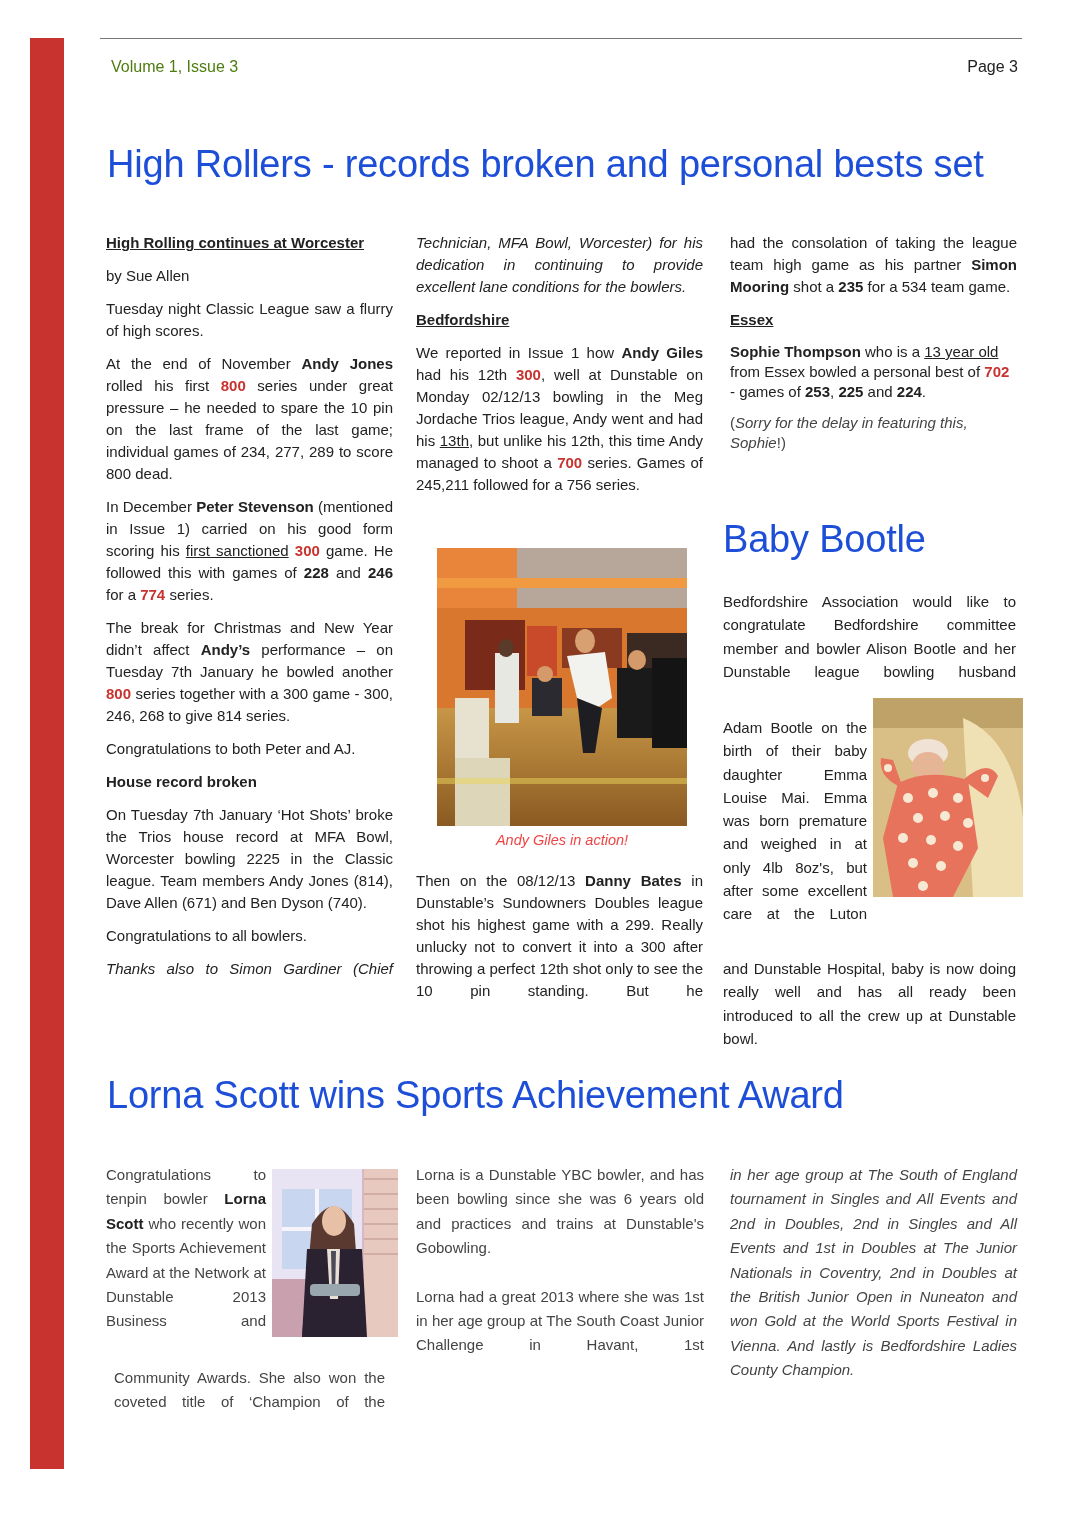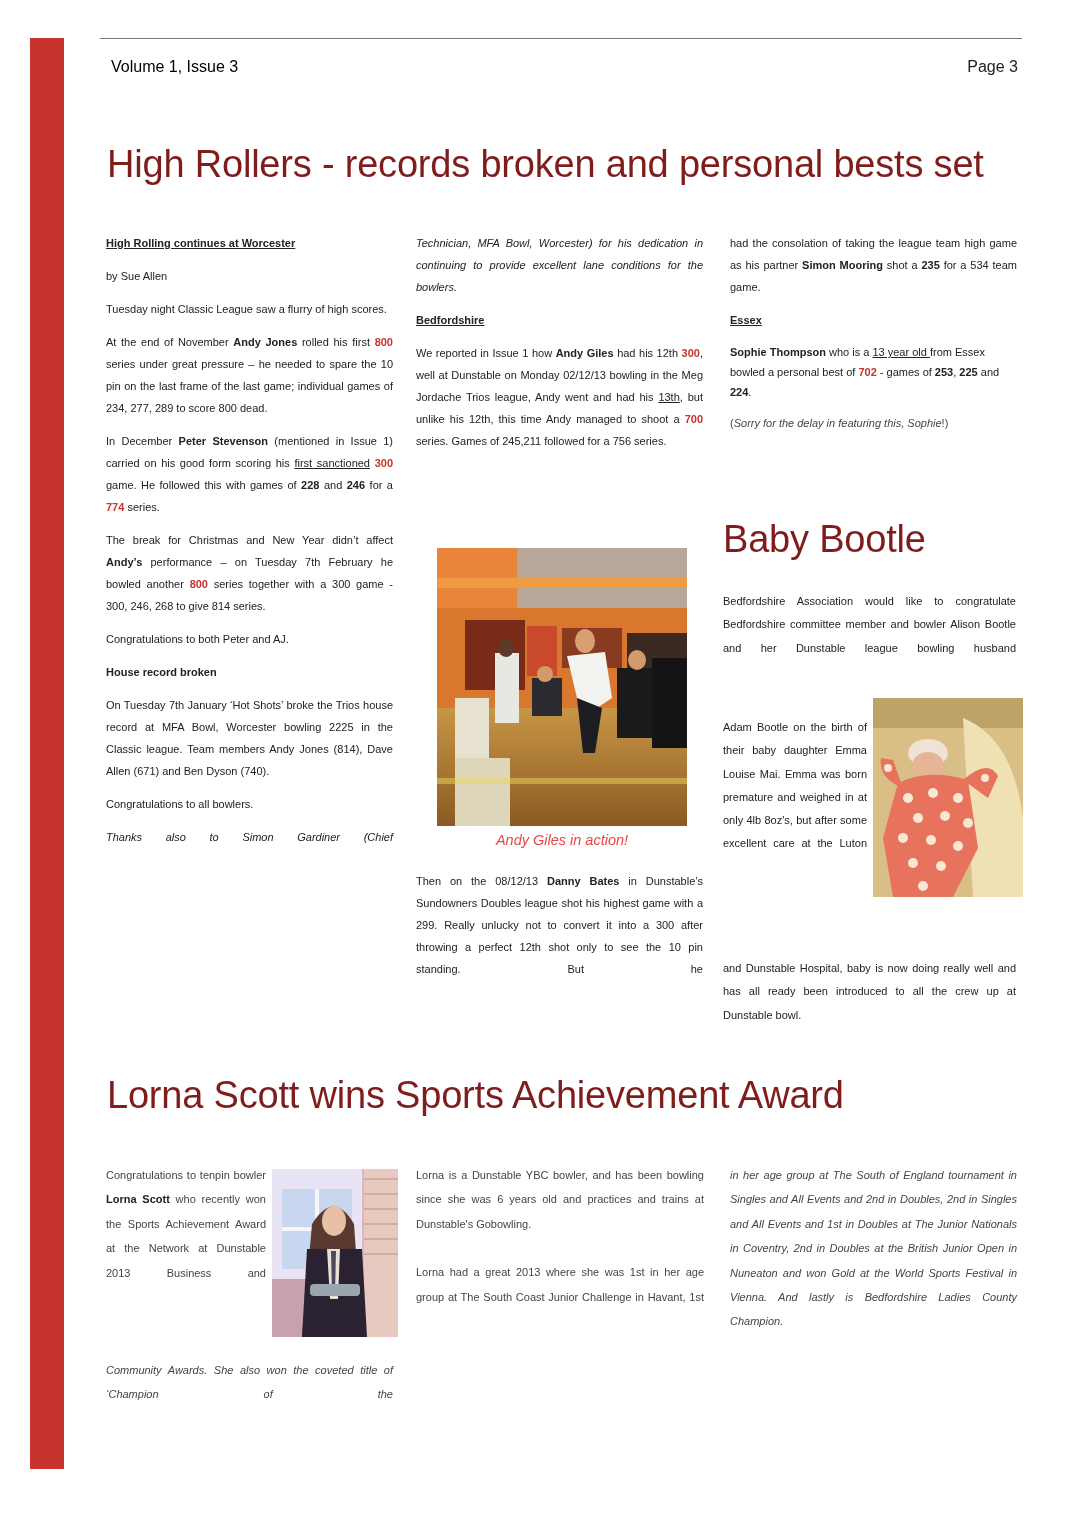--- a/index.html
+++ b/index.html
@@ -1,23 +1,23 @@
 <!DOCTYPE html>
 <html><head>
 <meta charset="utf-8">
 <style>
   html, body { margin: 0; padding: 0; background: #ffffff; }
   body { width: 1081px; height: 1514px; position: relative; overflow: hidden;
          font-family: "Liberation Sans", sans-serif; color: #222; }
   .red-bar { position: absolute; left: 30px; top: 38px; width: 34px; height: 1431px; background: #c8322f; }
   .top-rule { position: absolute; left: 100px; top: 38px; width: 922px; height: 1px; background: #777; }
-  .hdr-left { position: absolute; left: 111px; top: 58px; font-size: 16px; color: #000000; }
+  .hdr-left { position: absolute; left: 111px; top: 58px; font-size: 16px; color: #4d7c0f; }
   .hdr-right { position: absolute; right: 63px; top: 58px; font-size: 16px; color: #222; }
-  .h1 { position: absolute; font-size: 38px; color: #7f1d1d; font-weight: normal; white-space: nowrap; letter-spacing: -0.2px; }
-  .col { position: absolute; font-size: 11px; line-height: 22px; color: #222; text-align: justify; }
+  .h1 { position: absolute; font-size: 38px; color: #1d4ed8; font-weight: normal; white-space: nowrap; letter-spacing: -0.2px; }
+  .col { position: absolute; font-size: 15px; line-height: 22px; color: #222; text-align: justify; }
   .col p { margin: 0 0 11px 0; }
   .col .sub { font-weight: bold; text-decoration: underline; }
   .col .subnu { font-weight: bold; }
   .red { color: #c8322f; font-weight: bold; }
   .b { font-weight: bold; }
   .u { text-decoration: underline; }
   .i { font-style: italic; }
   .photo { position: absolute; overflow: hidden; }
   .caption { position: absolute; font-size: 14.5px; font-style: italic; color: #ef4444; text-align: center; }
   .grey { color: #444; }
@@ -32,21 +32,21 @@
 <div class="hdr-right">Page 3</div>
 
 <div class="h1" style="left:107px; top:143px;">High Rollers - records broken and personal bests set</div>
 
 <div class="col" style="left:106px; top:232px; width:287px;">
   <p><span class="sub">High Rolling continues at Worcester</span></p>
   <p>by Sue Allen</p>
   <p>Tuesday night Classic League saw a flurry of high scores.</p>
   <p><span>At the end of November </span><span class="b">Andy Jones</span><span> rolled his first </span><span class="red">800</span><span> series under great pressure – he needed to spare the 10 pin on the last frame of the last game; individual games of 234, 277, 289 to score 800 dead.</span></p>
   <p><span>In December </span><span class="b">Peter Stevenson</span><span> (mentioned in Issue 1) carried on his good form scoring his </span><span class="u">first sanctioned</span><span> </span><span class="red">300</span><span> game. He followed this with games of </span><span class="b">228</span><span> and </span><span class="b">246</span><span> for a </span><span class="red">774</span><span> series.</span></p>
-  <p><span>The break for Christmas and New Year didn’t affect </span><span class="b">Andy’s</span><span> performance – on Tuesday 7th February he bowled another </span><span class="red">800</span><span> series together with a 300 game - 300, 246, 268 to give 814 series.</span></p>
+  <p><span>The break for Christmas and New Year didn’t affect </span><span class="b">Andy’s</span><span> performance – on Tuesday 7th January he bowled another </span><span class="red">800</span><span> series together with a 300 game - 300, 246, 268 to give 814 series.</span></p>
   <p>Congratulations to both Peter and AJ.</p>
   <p><span class="subnu">House record broken</span></p>
   <p>On Tuesday 7th January ‘Hot Shots’ broke the Trios house record at MFA Bowl, Worcester bowling 2225 in the Classic league. Team members Andy Jones (814), Dave Allen (671) and Ben Dyson (740).</p>
   <p>Congratulations to all bowlers.</p>
   <p class="i" style="text-align-last: justify;">Thanks also to Simon Gardiner (Chief</p>
 </div>
 
 <div class="col" style="left:416px; top:232px; width:287px;">
   <p class="i">Technician, MFA Bowl, Worcester) for his dedication in continuing to provide excellent lane conditions for the bowlers.</p>
   <p><span class="sub">Bedfordshire</span></p>
@@ -161,21 +161,21 @@
     <rect x="0" y="110" width="92" height="58" fill="#c8a0ae"></rect>
     <path d="M40 55 Q62 20 82 55 L90 168 L30 168 Z" fill="#5a3a30"></path>
     <ellipse cx="62" cy="52" rx="12" ry="15" fill="#e8c0a6"></ellipse>
     <path d="M35 80 L90 80 L95 168 L30 168 Z" fill="#2a2230"></path>
     <path d="M55 80 L68 80 L66 130 L58 130 Z" fill="#e8e0d6"></path>
     <path d="M59 82 L64 82 L63 125 L60 125 Z" fill="#4a4a5a"></path>
     <rect x="38" y="115" width="50" height="12" rx="4" fill="#9aa6ae"></rect>
   </svg>
 </div>
 <div class="col grey" style="left:106px; top:1358px; width:287px; line-height:24.4px;">
-  <p style="margin:0; text-align-last: justify; font-style: italic;">Community Awards. She also won the coveted title of ‘Champion of the</p>
+  <p style="margin:8px; text-align-last: justify;">Community Awards. She also won the coveted title of ‘Champion of the</p>
 </div>
 
 <div class="col grey" style="left:416px; top:1163px; width:288px; line-height:24.4px;">
   <p style="margin:0 0 24px 0;">Lorna is a Dunstable YBC bowler, and has been bowling since she was 6 years old and practices and trains at Dunstable's Gobowling.</p>
   <p style="margin:0; text-align-last: justify;">Lorna had a great 2013 where she was 1st in her age group at The South Coast Junior Challenge in Havant, 1st</p>
 </div>
 
 <div class="col grey" style="left:730px; top:1163px; width:287px; line-height:24.4px;font-style:italic;">
   <p style="margin:0;">in her age group at The South of England tournament in Singles and All Events and 2nd in Doubles, 2nd in Singles and All Events and 1st in Doubles at The Junior Nationals in Coventry, 2nd in Doubles at the British Junior Open in Nuneaton and won Gold at the World Sports Festival in Vienna. And lastly is Bedfordshire Ladies County Champion.</p>
 </div>

